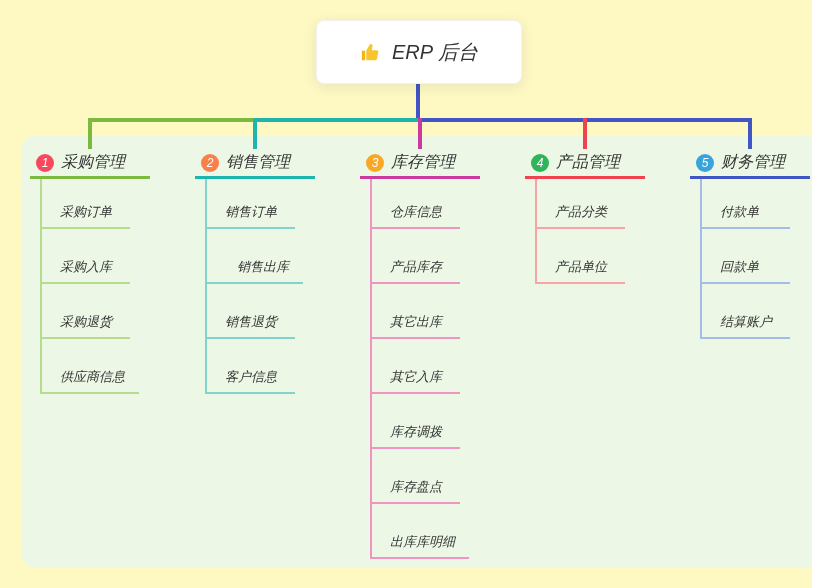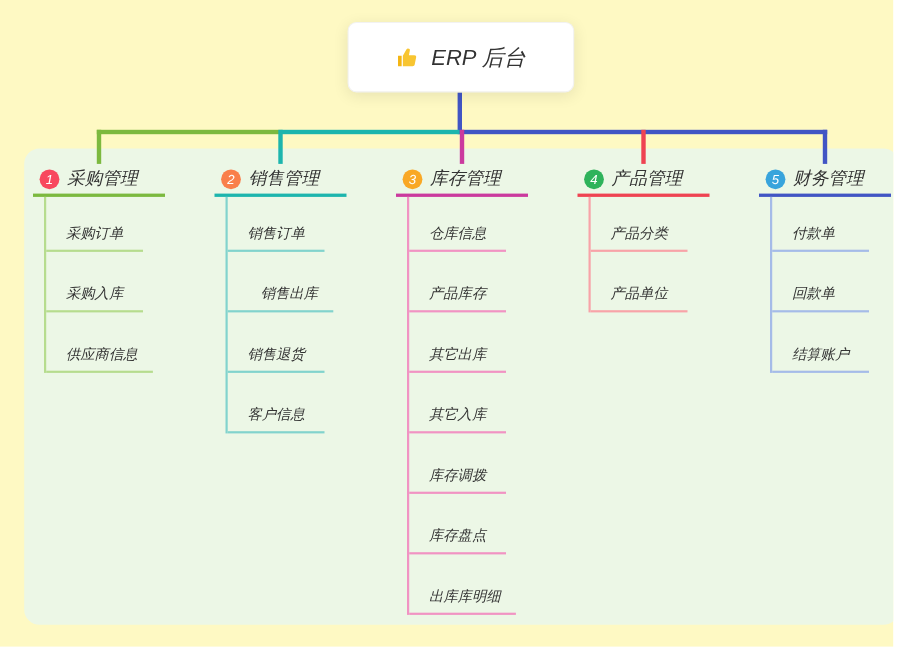--- a/index.html
+++ b/index.html
@@ -85,20 +85,23 @@
         <span class="branch-label">采购管理</span>
       </div>
       <div class="items" style="left: 40px; border-left-color: rgb(182, 220, 142);">
         <div class="item" style="border-bottom-color: rgb(182, 220, 142);">
           <span>采购订单</span>
         </div>
         <div class="item" style="border-bottom-color: rgb(182, 220, 142);">
           <span>采购入库</span>
         </div>
         <div class="item" style="border-bottom-color: rgb(182, 220, 142);">
+          <span>采购退货</span>
+        </div>
+        <div class="item" style="border-bottom-color: rgb(182, 220, 142);">
           <span>供应商信息</span>
         </div>
       </div>
       <div class="branch-header" style="left: 195px; border-bottom-color: rgb(29, 181, 173);">
         <span class="badge" style="background: rgb(249, 127, 75);">2</span>
         <span class="branch-label">销售管理</span>
       </div>
       <div class="items" style="left: 205px; border-left-color: rgb(130, 211, 205);">
         <div class="item" style="border-bottom-color: rgb(130, 211, 205);">
           <span>销售订单</span>

